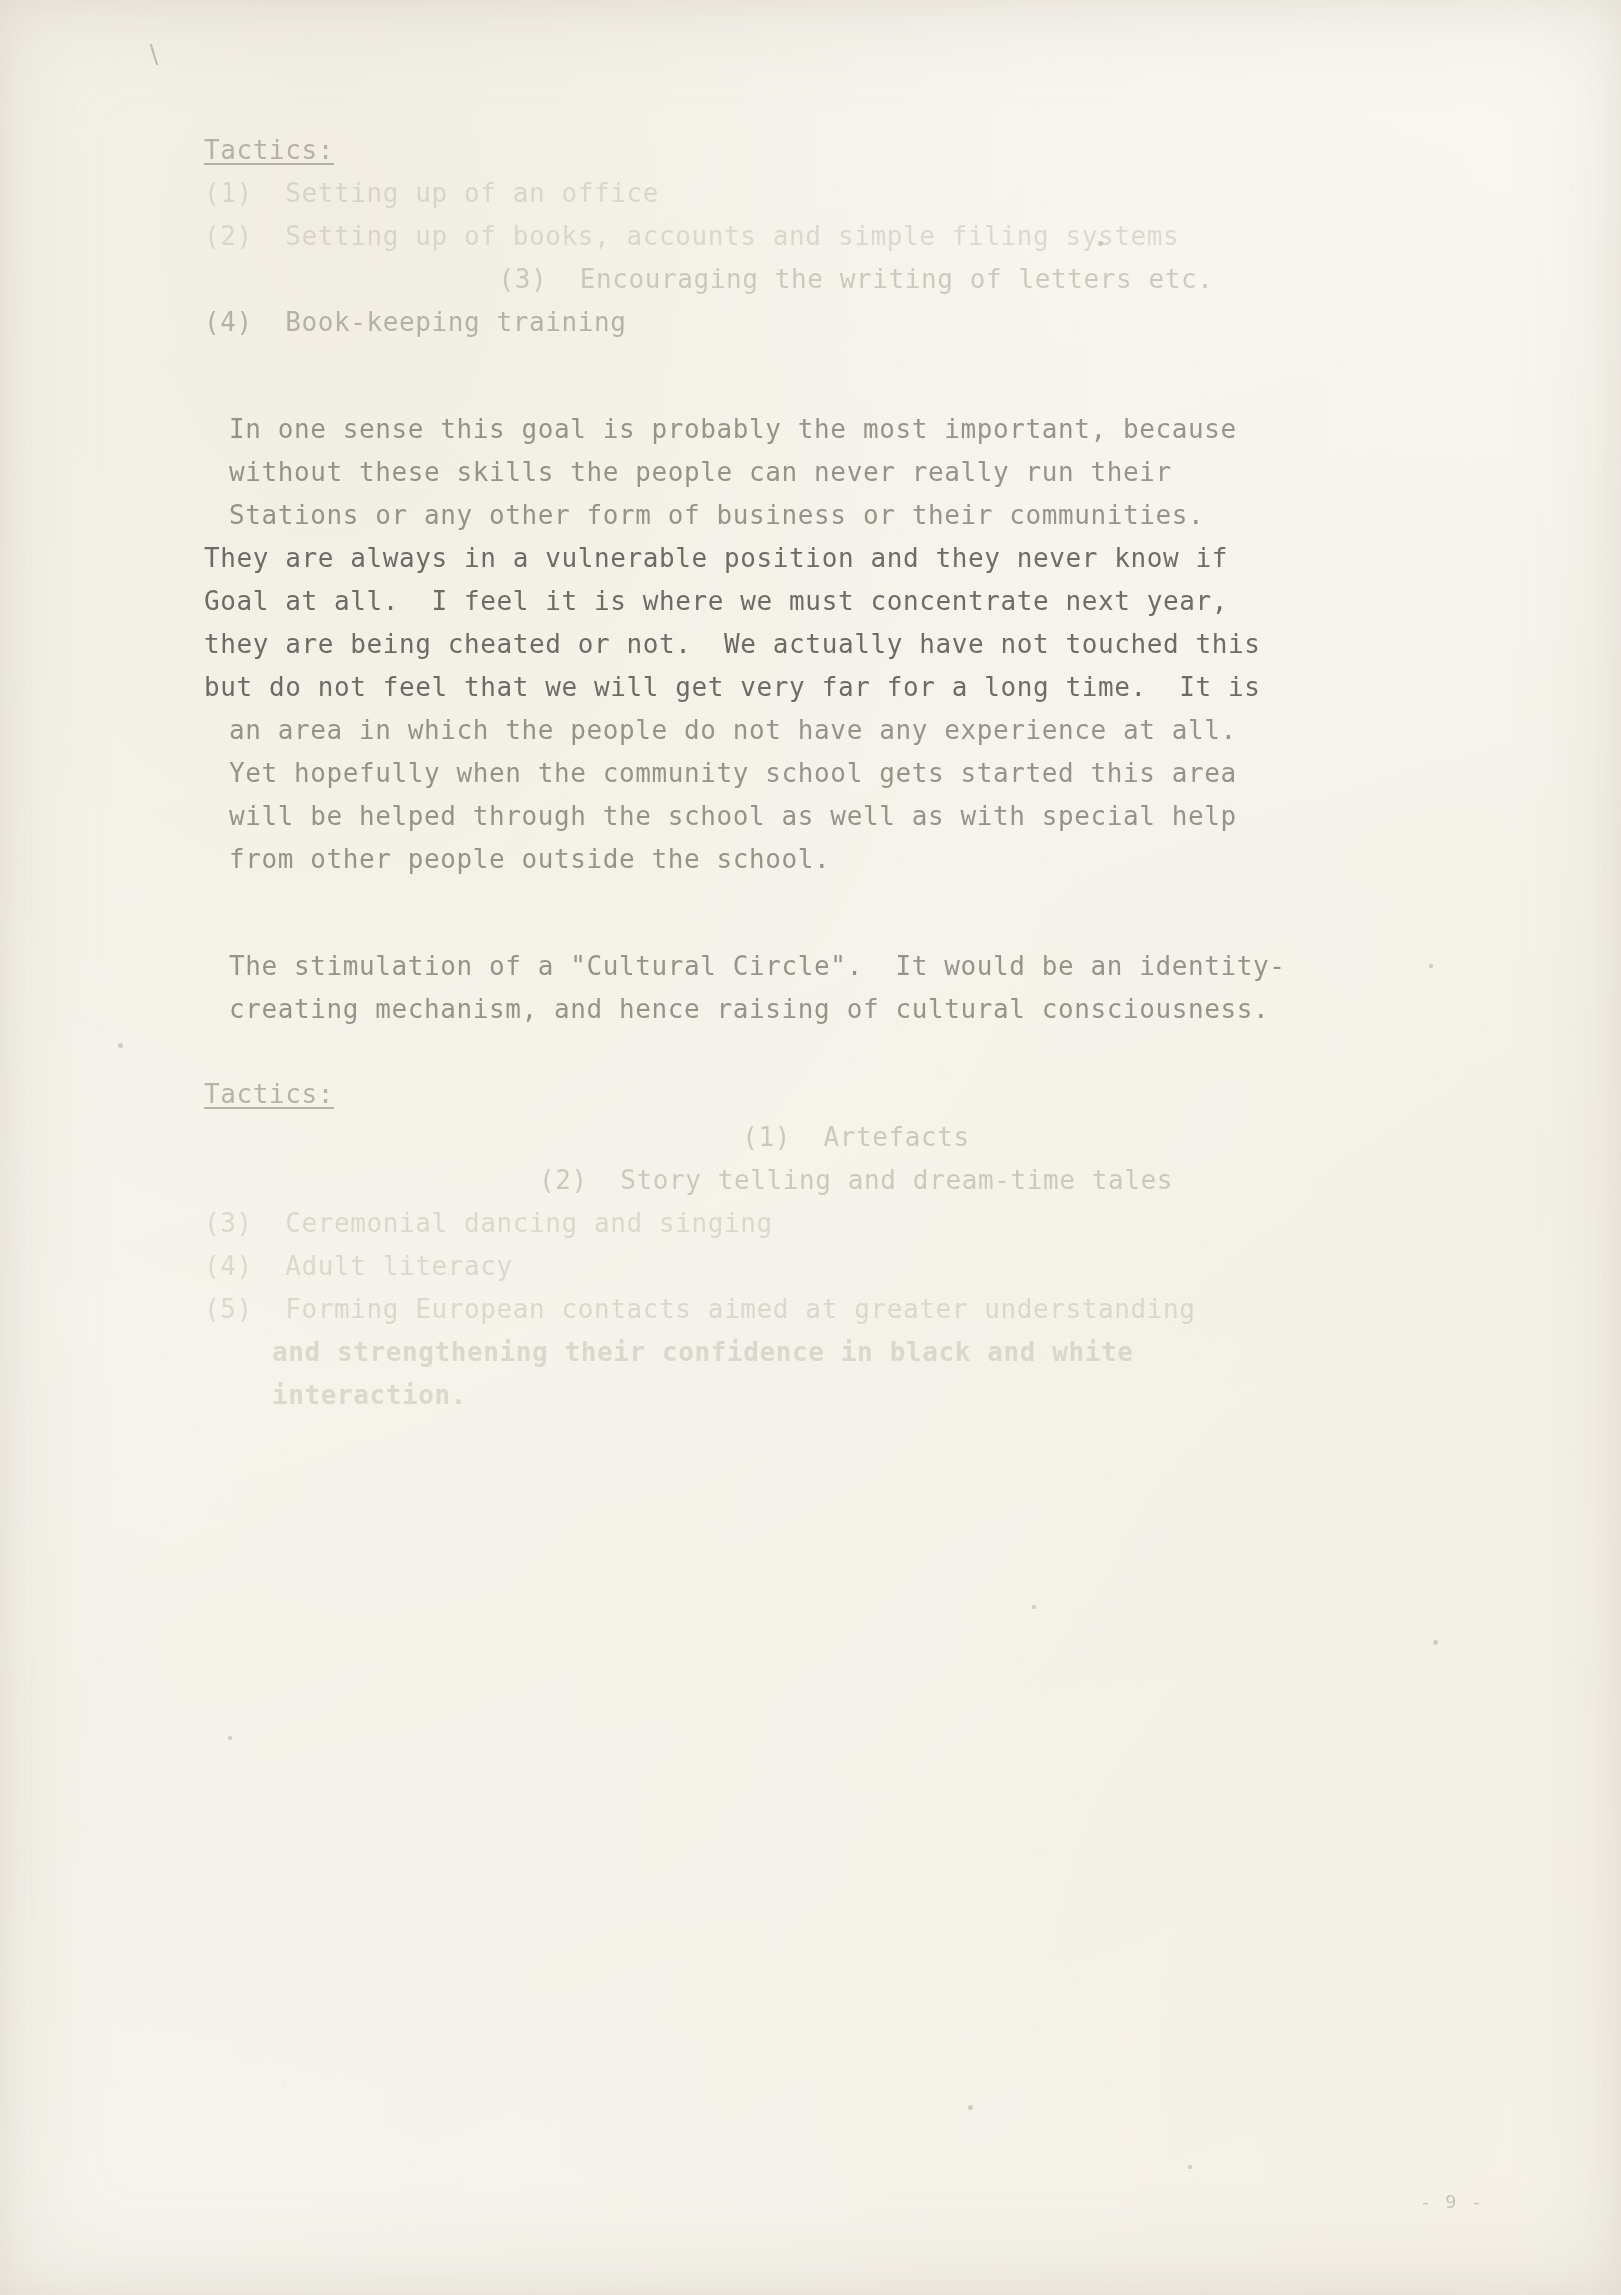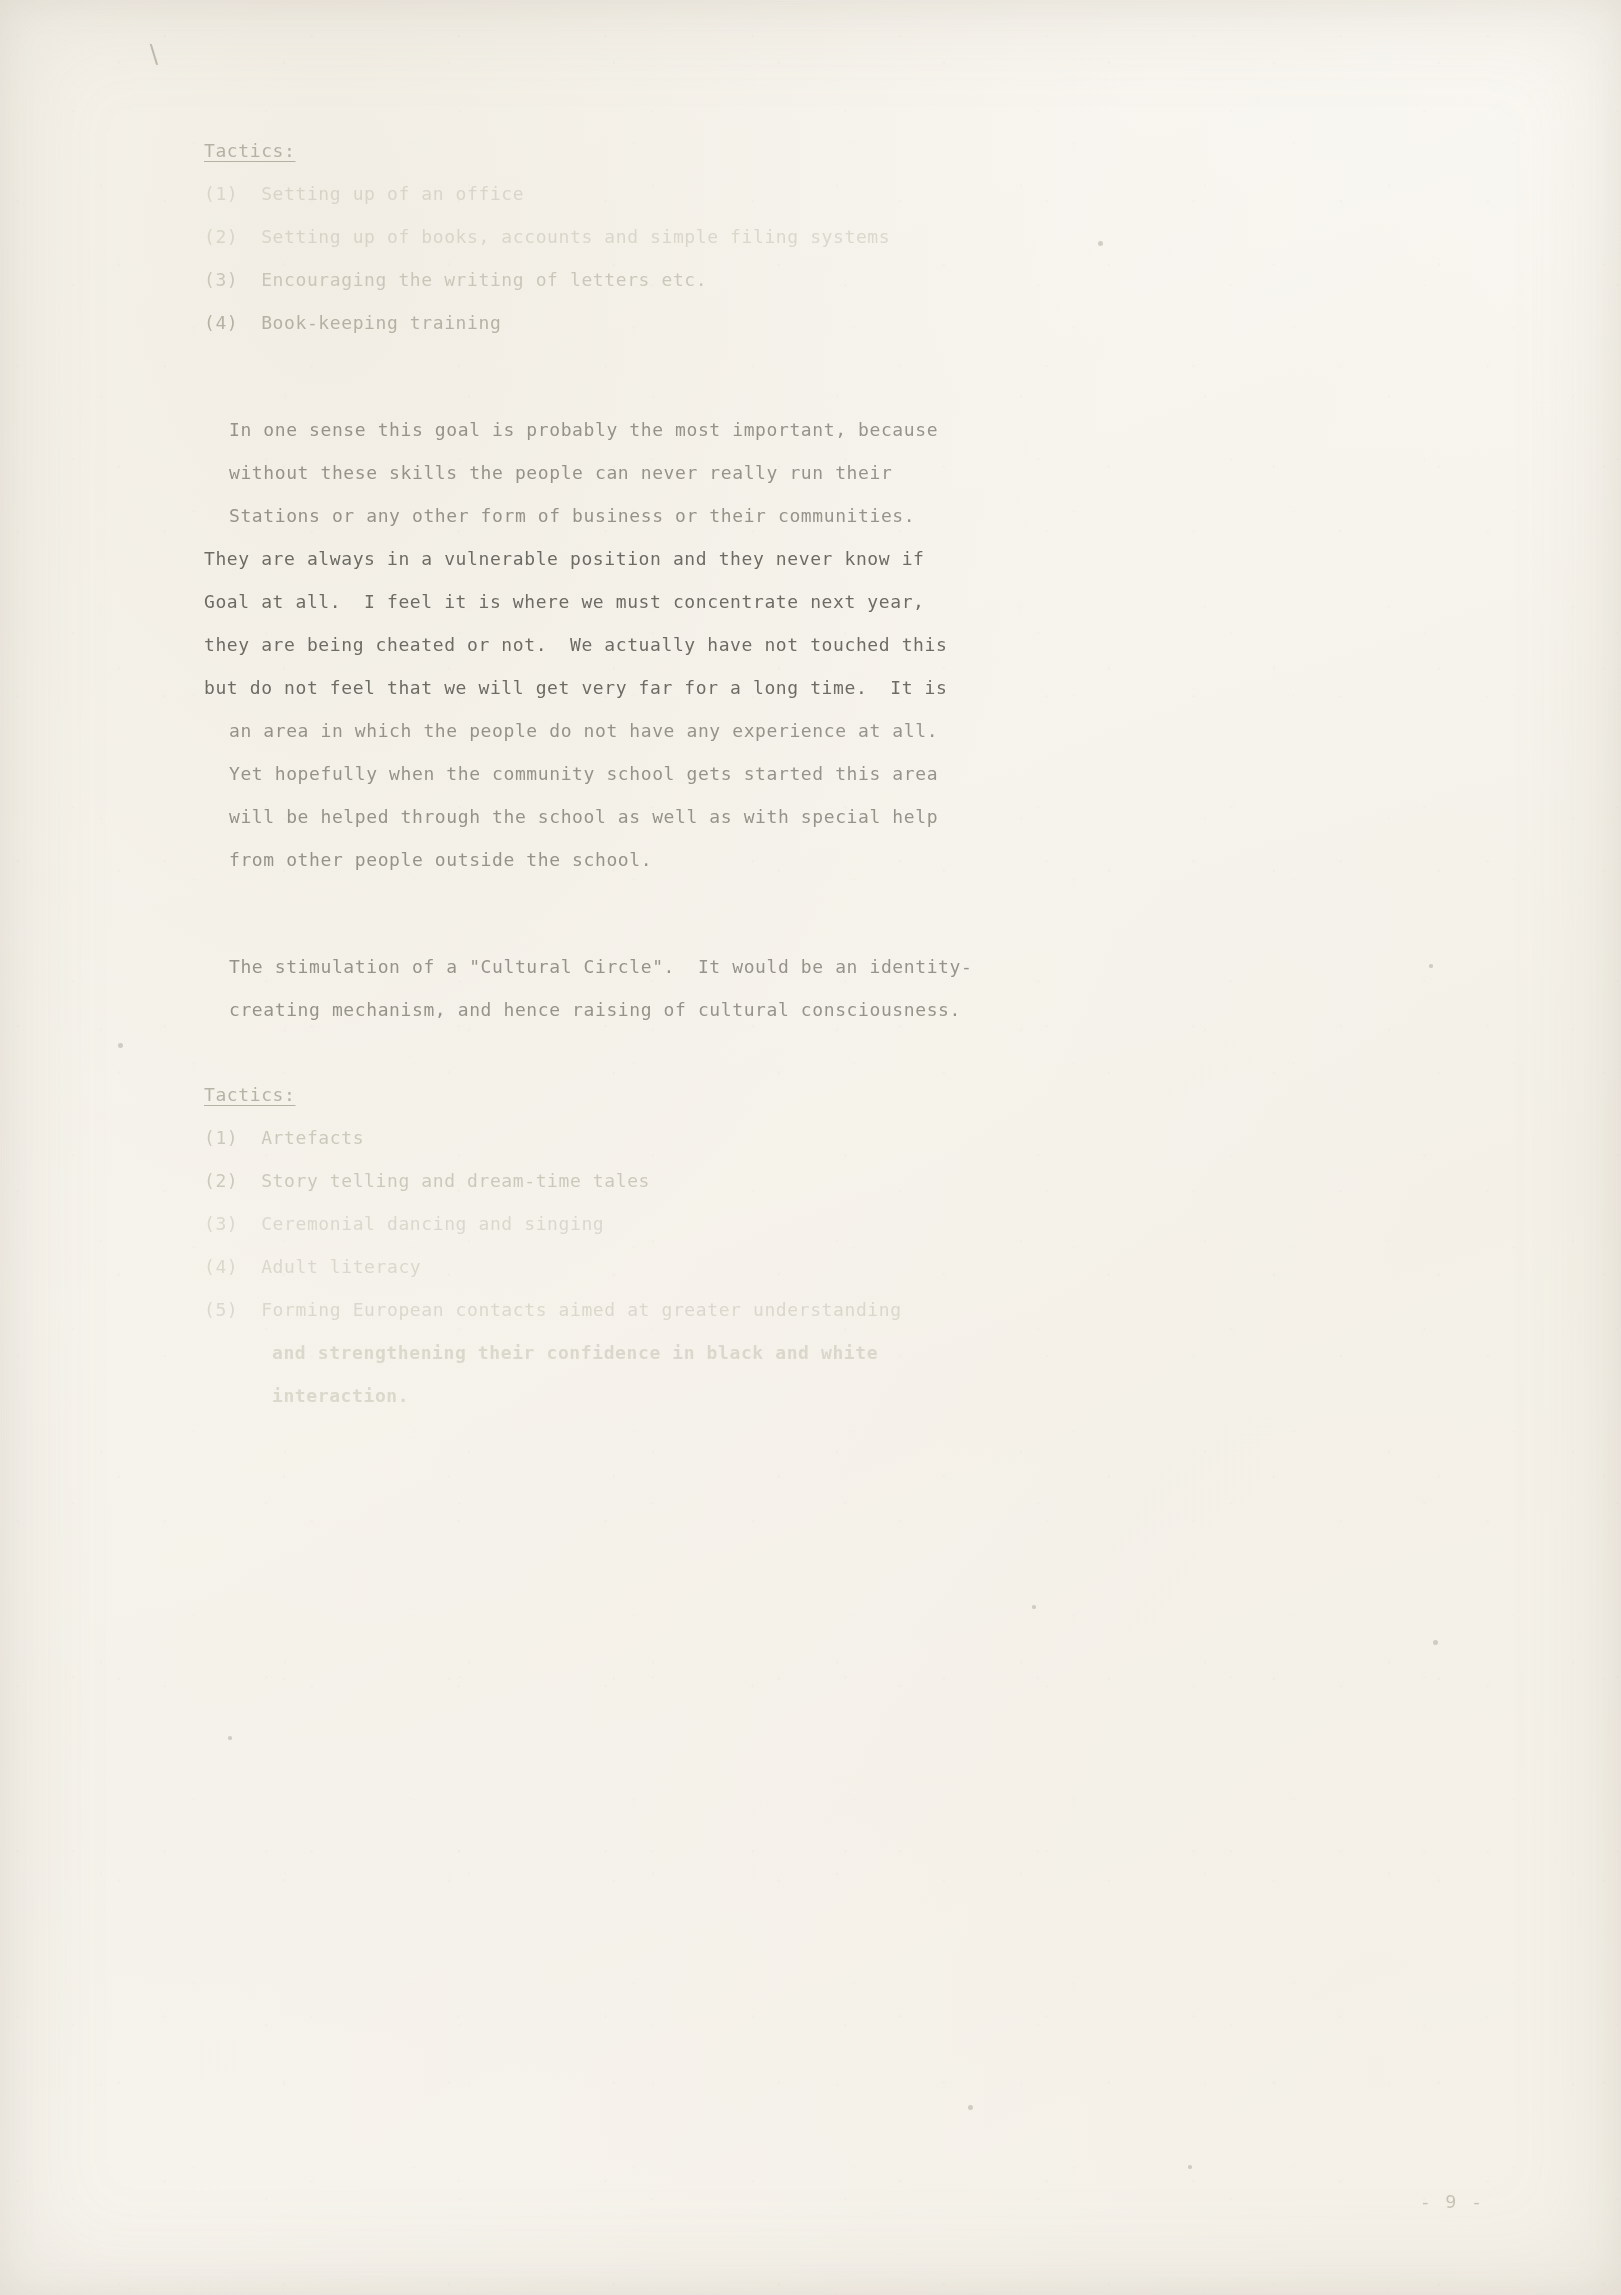--- a/index.html
+++ b/index.html
@@ -46,31 +46,31 @@
 
   
   .doc {
     position: absolute;
     left: 204px;
     top: 129px;
     width: 1304px;
   }
 
   .line {
-    font-size: 18px;
+    font-size: 26px;
     line-height: 43px;
     letter-spacing: 0.6px;
     color: #4a4a46;
     white-space: pre;
     margin: 0;
   }
   .f1 { color: #57564f; opacity: 0.86; }
   .f2 { color: #6e6c62; opacity: 0.70; margin-left: 25px; }
   .f3 { color: #83816f; opacity: 0.55; }
-  .f4 { color: #95927f; opacity: 0.43; }
+  .f4 { color: #95927f; opacity: 0.43; text-align: center; }
   .f5 { color: #a5a28f; opacity: 0.33; }
 
   .heading {
     text-decoration: underline;
     text-underline-offset: 3.7px;
   }
   .spacer-md { height: 42px; }
   .spacer-lg { height: 64px; }
 
   .indent-hang {

